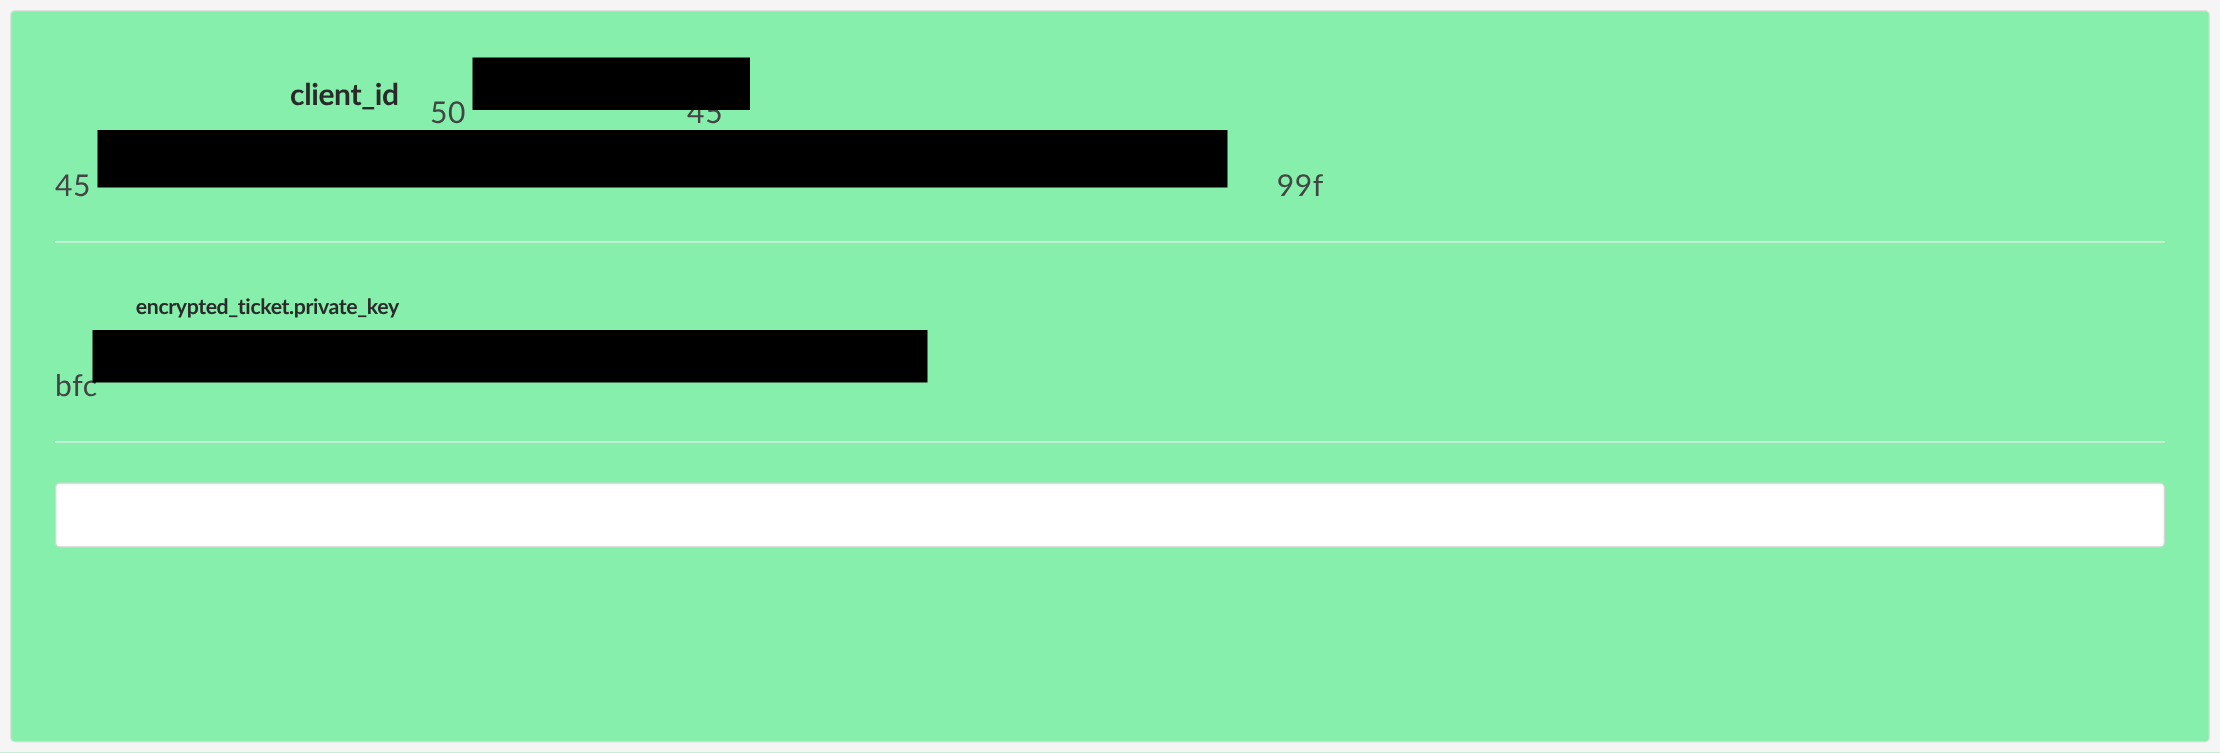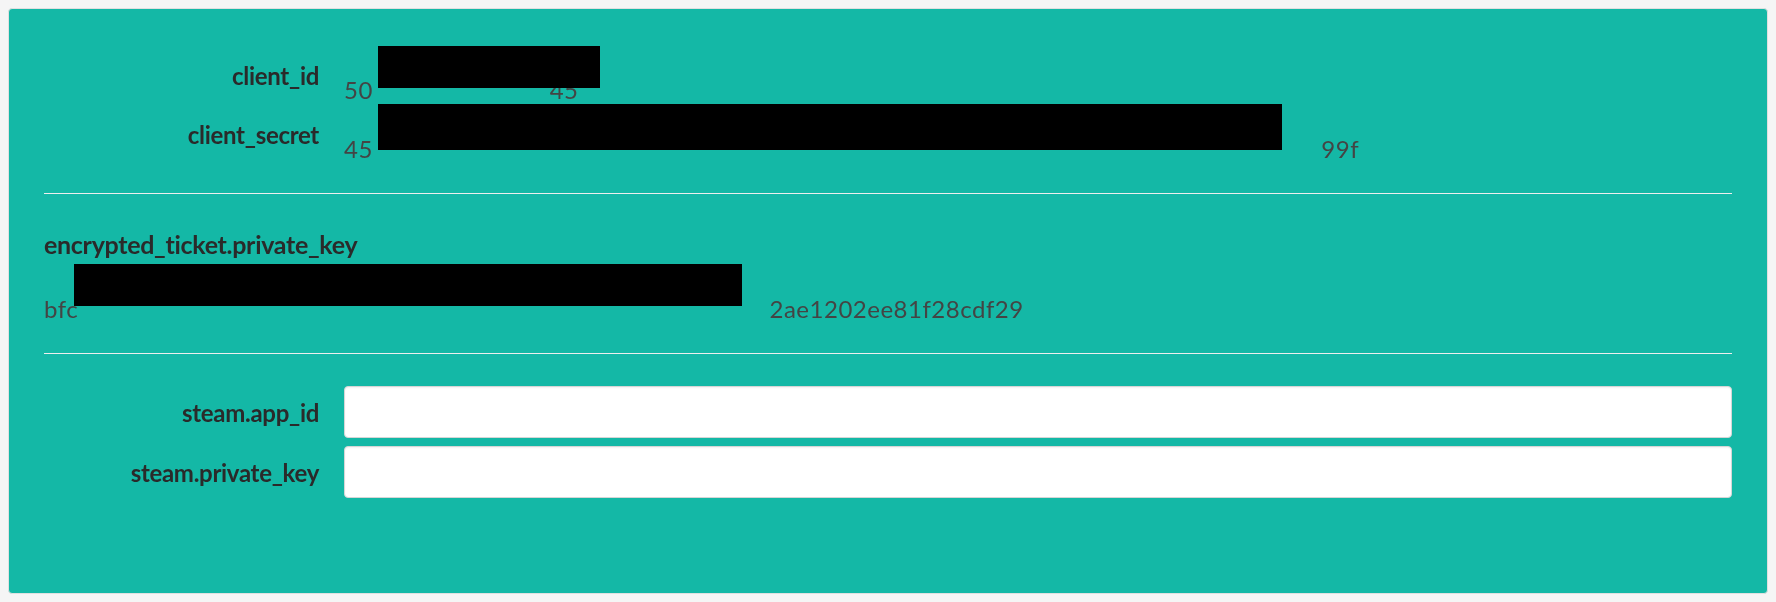--- a/index.html
+++ b/index.html
@@ -4,21 +4,21 @@
   <style>
     * { box-sizing: border-box; margin: 0; padding: 0; }
     body {
       font-family: -apple-system, BlinkMacSystemFont, "Segoe UI", "Lato", sans-serif;
       background: #f5f5f5;
       padding: 8px;
       width: 1776px;
       height: 602px;
     }
     .panel {
-      background: #14b8a6;
+      background: #86efac;
       border: 1px solid #e0e0e0;
       border-radius: 4px;
       padding: 30px 35px 60px 35px;
       position: relative;
       height: 100%;
     }
     .section {
       padding: 8px 0;
     }
     .section + .section {
@@ -40,21 +40,21 @@
       width: 300px;
       flex-shrink: 0;
       text-align: right;
       font-weight: 700;
       color: #2a2a2a;
       font-size: 24px;
       padding-right: 25px;
       letter-spacing: -0.3px;
     }
     .label.small {
-      font-size: 25px;
+      font-size: 17px;
     }
     .value-wrap {
       flex: 1;
       position: relative;
       display: flex;
       align-items: center;
     }
     .value-text {
       font-size: 24px;
       color: #444444;
@@ -93,52 +93,43 @@
     <div class="row">
       <div class="label">client_id</div>
       <div class="value-wrap">
         <span class="value-text">50</span>
         <span class="value-text" style="visibility:hidden">XXXXXXXXXXX</span>
         <span class="value-text">45</span>
         <div class="redact r1"></div>
       </div>
     </div>
     <div class="row">
-      <div class="label">client_secret</div>
       <div class="value-wrap">
         <span class="value-text">45</span>
         <span class="value-text" style="visibility:hidden">XXXXXXXXXXXXXXXXXXXXXXXXXXXXXXXXXXXXXXXXXXXXXXXXXXXXXXXXXXX</span>
         <span class="value-text">99f</span>
         <div class="redact r2"></div>
       </div>
     </div>
   </div>
 
   <div class="section">
     <div class="row">
       <div class="label small">encrypted_ticket.private_key</div>
     </div>
     <div class="row">
       <div class="value-wrap">
         <span class="value-text">bfc</span>
         <span class="value-text" style="visibility:hidden">XXXXXXXXXXXXXXXXXXXXXXXXXXXXXXXXXXXXXXXXXXX</span>
-        <span class="value-text">2ae1202ee81f28cdf29</span>
         <div class="redact r4"></div>
       </div>
     </div>
   </div>
 
   <div class="section">
     <div class="row input-row">
-      <div class="label">steam.app_id</div>
-      <div class="value-wrap">
-        <input type="text" class="input-field" value="" style="">
-      </div>
-    </div>
-    <div class="row input-row">
-      <div class="label">steam.private_key</div>
       <div class="value-wrap">
         <input type="text" class="input-field" value="" style="">
       </div>
     </div>
   </div>
 
 </div>
 
 </body></html>

